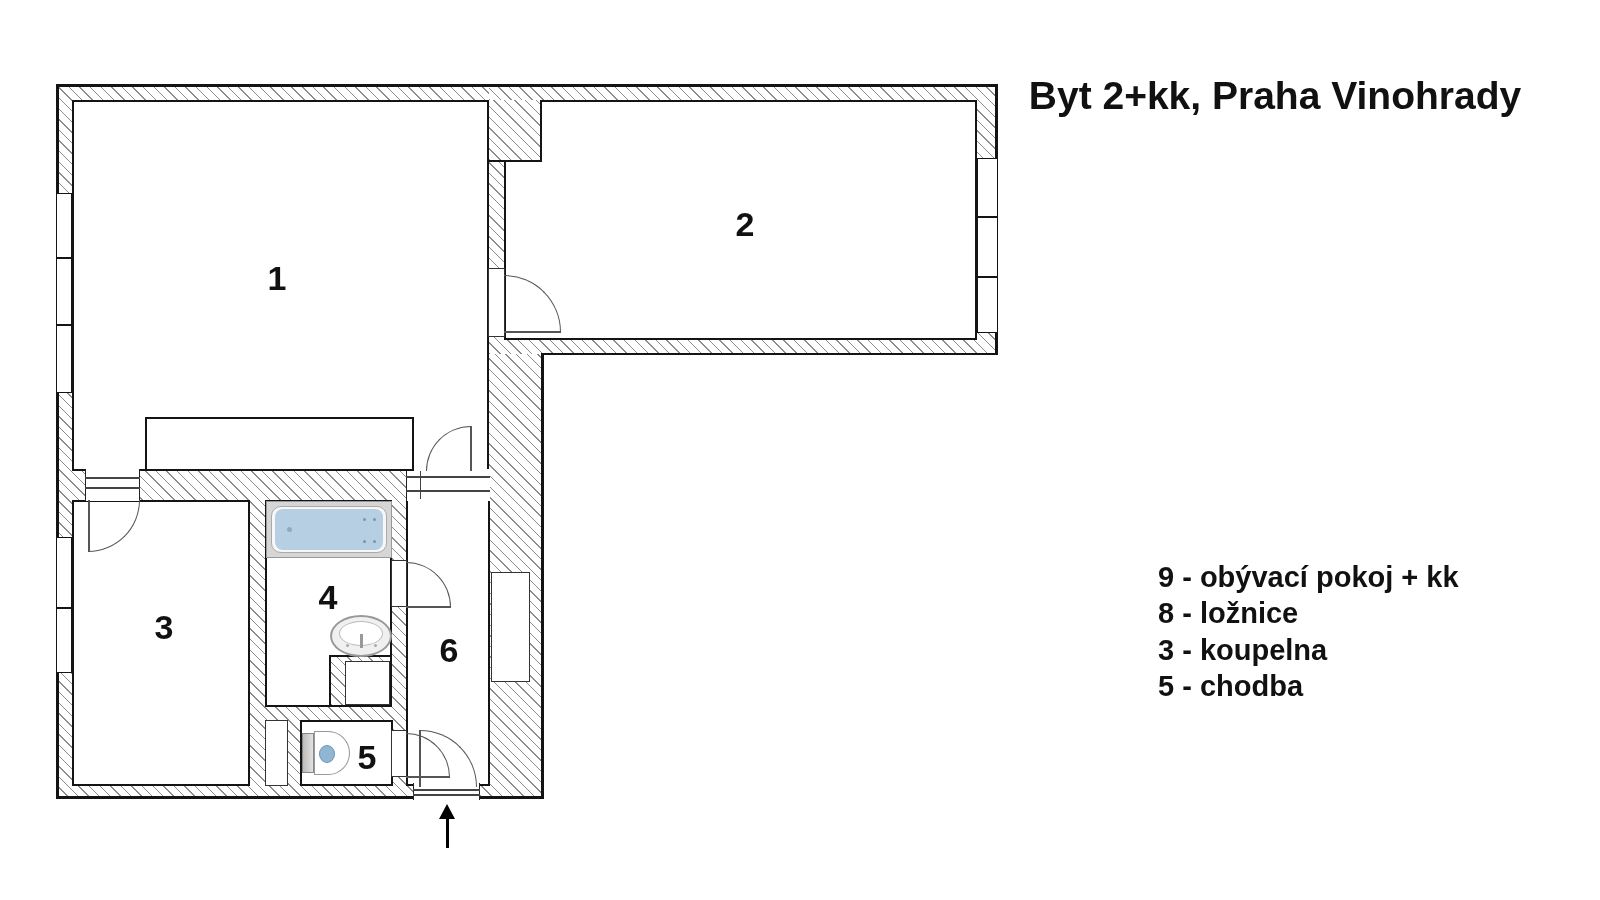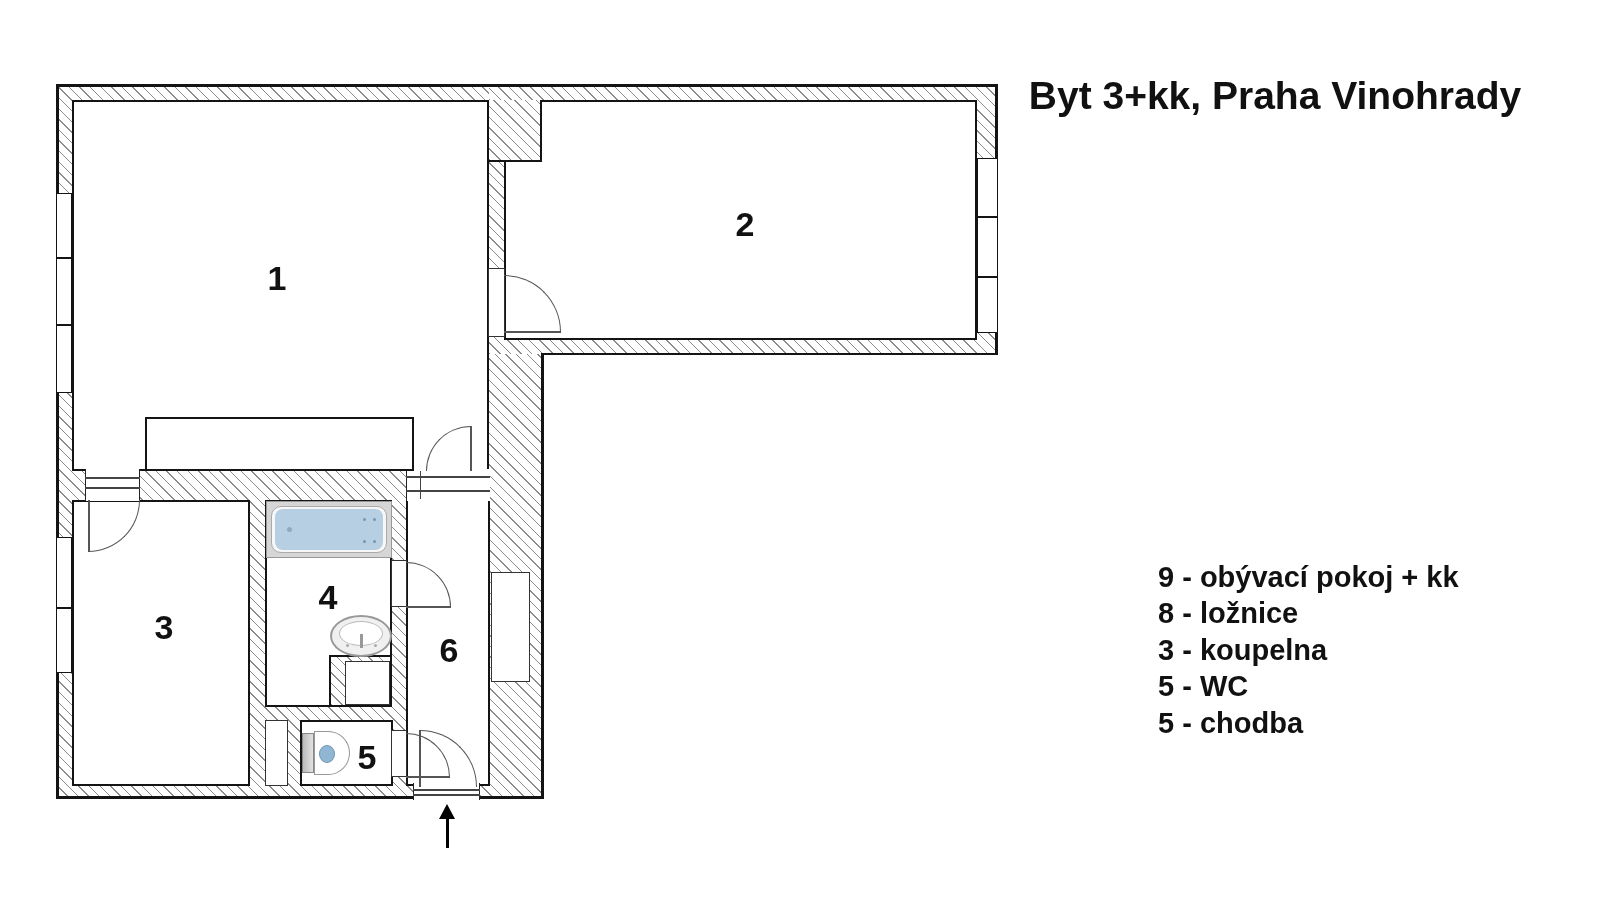--- a/index.html
+++ b/index.html
@@ -125,23 +125,22 @@
   <div class="fix" style="left:439px;top:804px;width:0;height:0;border-left:8px solid transparent;border-right:8px solid transparent;border-bottom:15px solid #000;"></div>
   <div class="fix" style="left:445.5px;top:817px;width:3px;height:31px;background:#000;"></div>
 
   <div class="lbl" style="left:277px;top:278px;">1</div>
   <div class="lbl" style="left:745px;top:224px;">2</div>
   <div class="lbl" style="left:164px;top:627px;">3</div>
   <div class="lbl" style="left:328px;top:597px;">4</div>
   <div class="lbl" style="left:367px;top:757px;">5</div>
   <div class="lbl" style="left:449px;top:650px;">6</div>
 
-  <div class="title">Byt 3+kk, Praha Vinohrady</div>
+  <div class="title">Byt 2+kk, Praha Vinohrady</div>
 
   <div class="legend">
     <div>9 - obývací pokoj + kk</div>
     <div>8 - ložnice</div>
     <div>3 - koupelna</div>
-    <div>5 - WC</div>
     <div>5 - chodba</div>
   </div>
 
 </div>
 
 </body></html>

